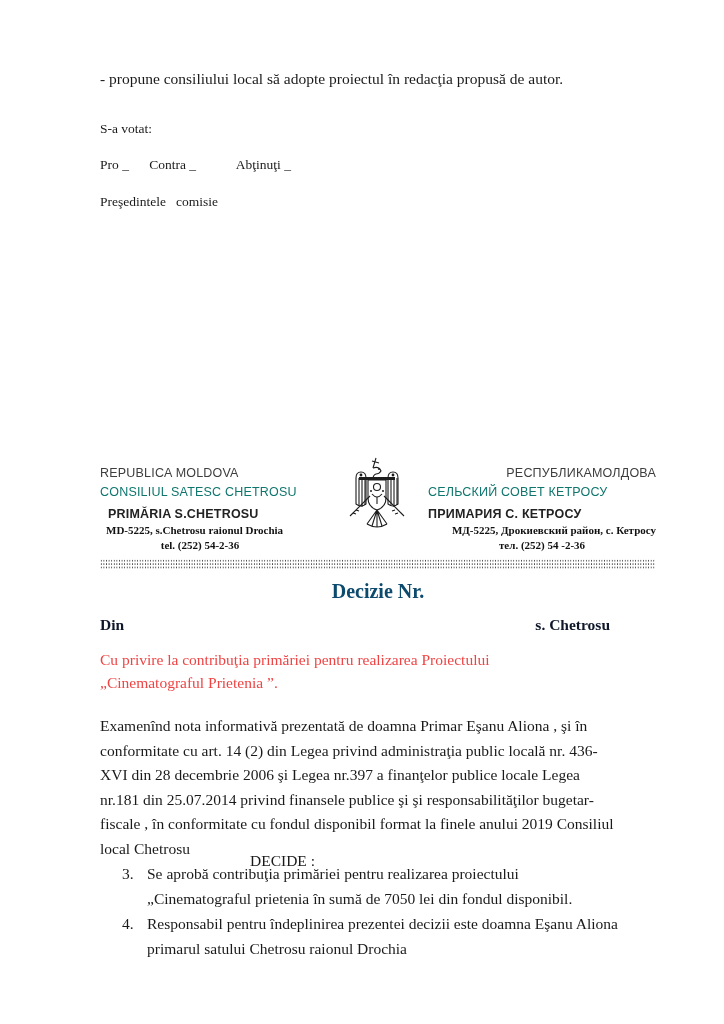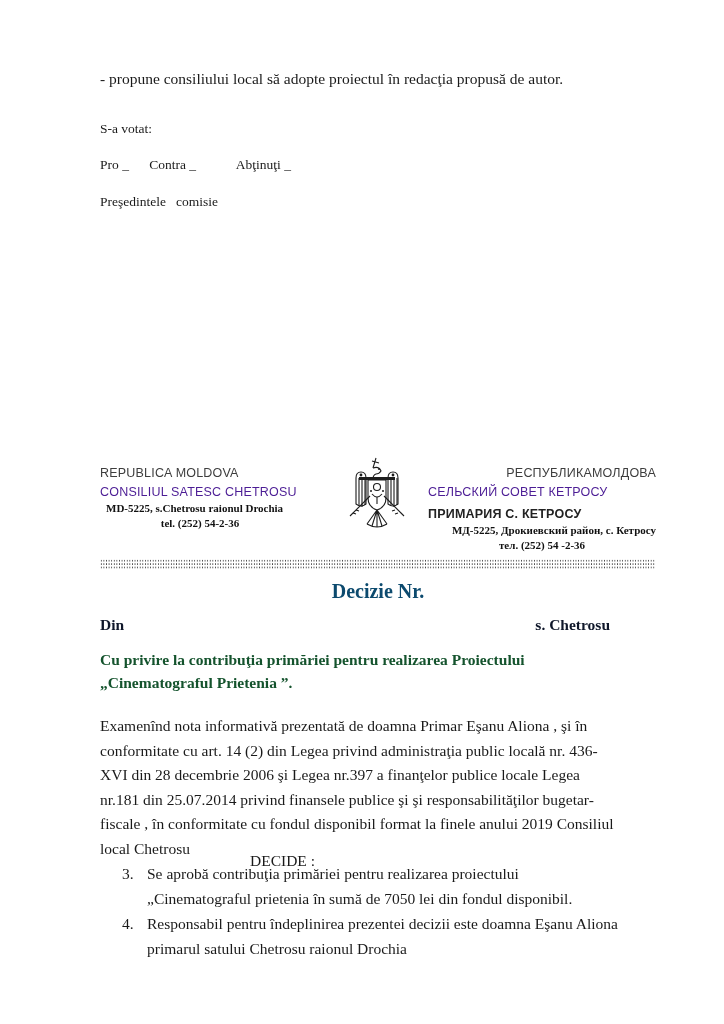--- a/index.html
+++ b/index.html
@@ -23,21 +23,21 @@
   .pres-line    { margin-top: 21px; font-size: 13.5px; white-space: pre; }
 
   
   .letterhead {
     position: absolute; left: 100px; top: 466px; width: 556px;
     display: flex; justify-content: space-between; align-items: flex-start;
     font-family: "Liberation Sans", sans-serif;
   }
   .lh-col { width: 228px; }
   .lh-line1 { font-size: 12.5px; color: #3d3d3d; letter-spacing: .2px; }
-  .lh-line2 { font-size: 12.5px; color: #4c1d95; margin-top: 5px; letter-spacing: .2px; }
+  .lh-line2 { font-size: 12.5px; color: #0f766e; margin-top: 5px; letter-spacing: .2px; }
   .lh-line3 { font-size: 12.5px; font-weight: bold; color: #222; margin-top: 8px; letter-spacing: .2px; }
   .lh-line4, .lh-line5 {
     font-family: "Liberation Serif", serif;
     font-size: 11px; font-weight: bold; color: #111; margin-top: 3px;
   }
   .left-col  .lh-line3 { padding-left: 8px; }
   .left-col  .lh-line4 { padding-left: 6px; }
   .left-col  .lh-line5 { text-align: center; width: 200px; }
   .right-col .lh-line1 { text-align: right; }
   .right-col .lh-line2 { text-align: left; }
@@ -59,21 +59,21 @@
     text-align: center; font-size: 20px; font-weight: bold; color: #0c4a6e;
   }
   .din-row {
     position: absolute; left: 100px; top: 616px; width: 556px;
     display: flex; justify-content: space-between;
     font-size: 15.5px; font-weight: bold; color: #0f172a;
   }
   .din-place { margin-right: 46px; }
   .subject {
     position: absolute; left: 100px; top: 648px; width: 556px;
-    font-size: 15.5px; font-weight: bold; line-height: 23px; color: #14532d;
+    font-size: 15.5px; font-weight: normal; line-height: 23px; color: #ef4444;
     white-space: pre-line;
   }
   .body-par {
     position: absolute; left: 100px; top: 714px; width: 572px;
     font-size: 15.5px; line-height: 24.5px; white-space: pre-line;
   }
   .decide-label {
     position: absolute; left: 100px; top: 852px; width: 556px;
     font-size: 15.5px; padding-left: 150px;
   }
@@ -91,20 +91,21 @@
     <div class="propose-line">- propune consiliului local să adopte proiectul în redacţia propusă de autor.</div>
     <div class="votat-line">S-a votat:</div>
     <div class="vote-line">Pro _      Contra _            Abţinuţi _</div>
     <div class="pres-line">Preşedintele   comisie</div>
   </div>
 
   <div class="letterhead">
     <div class="lh-col left-col">
       <div class="lh-line1">REPUBLICA MOLDOVA</div>
       <div class="lh-line2">CONSILIUL SATESC CHETROSU</div>
+      <div class="lh-line3">PRIMĂRIA  S.CHETROSU</div>
       <div class="lh-line4">MD-5225, s.Chetrosu   raionul Drochia</div>
       <div class="lh-line5">tel. (252) 54-2-36</div>
     </div>
 
     <div class="emblem-wrap">
       <svg width="62" height="82" viewBox="0 0 62 82" fill="none" stroke="#1d1d1d" stroke-width="1.1">
 
         <line x1="30" y1="2" x2="27" y2="12"></line>
         <line x1="26" y1="5" x2="33" y2="7"></line>
 

